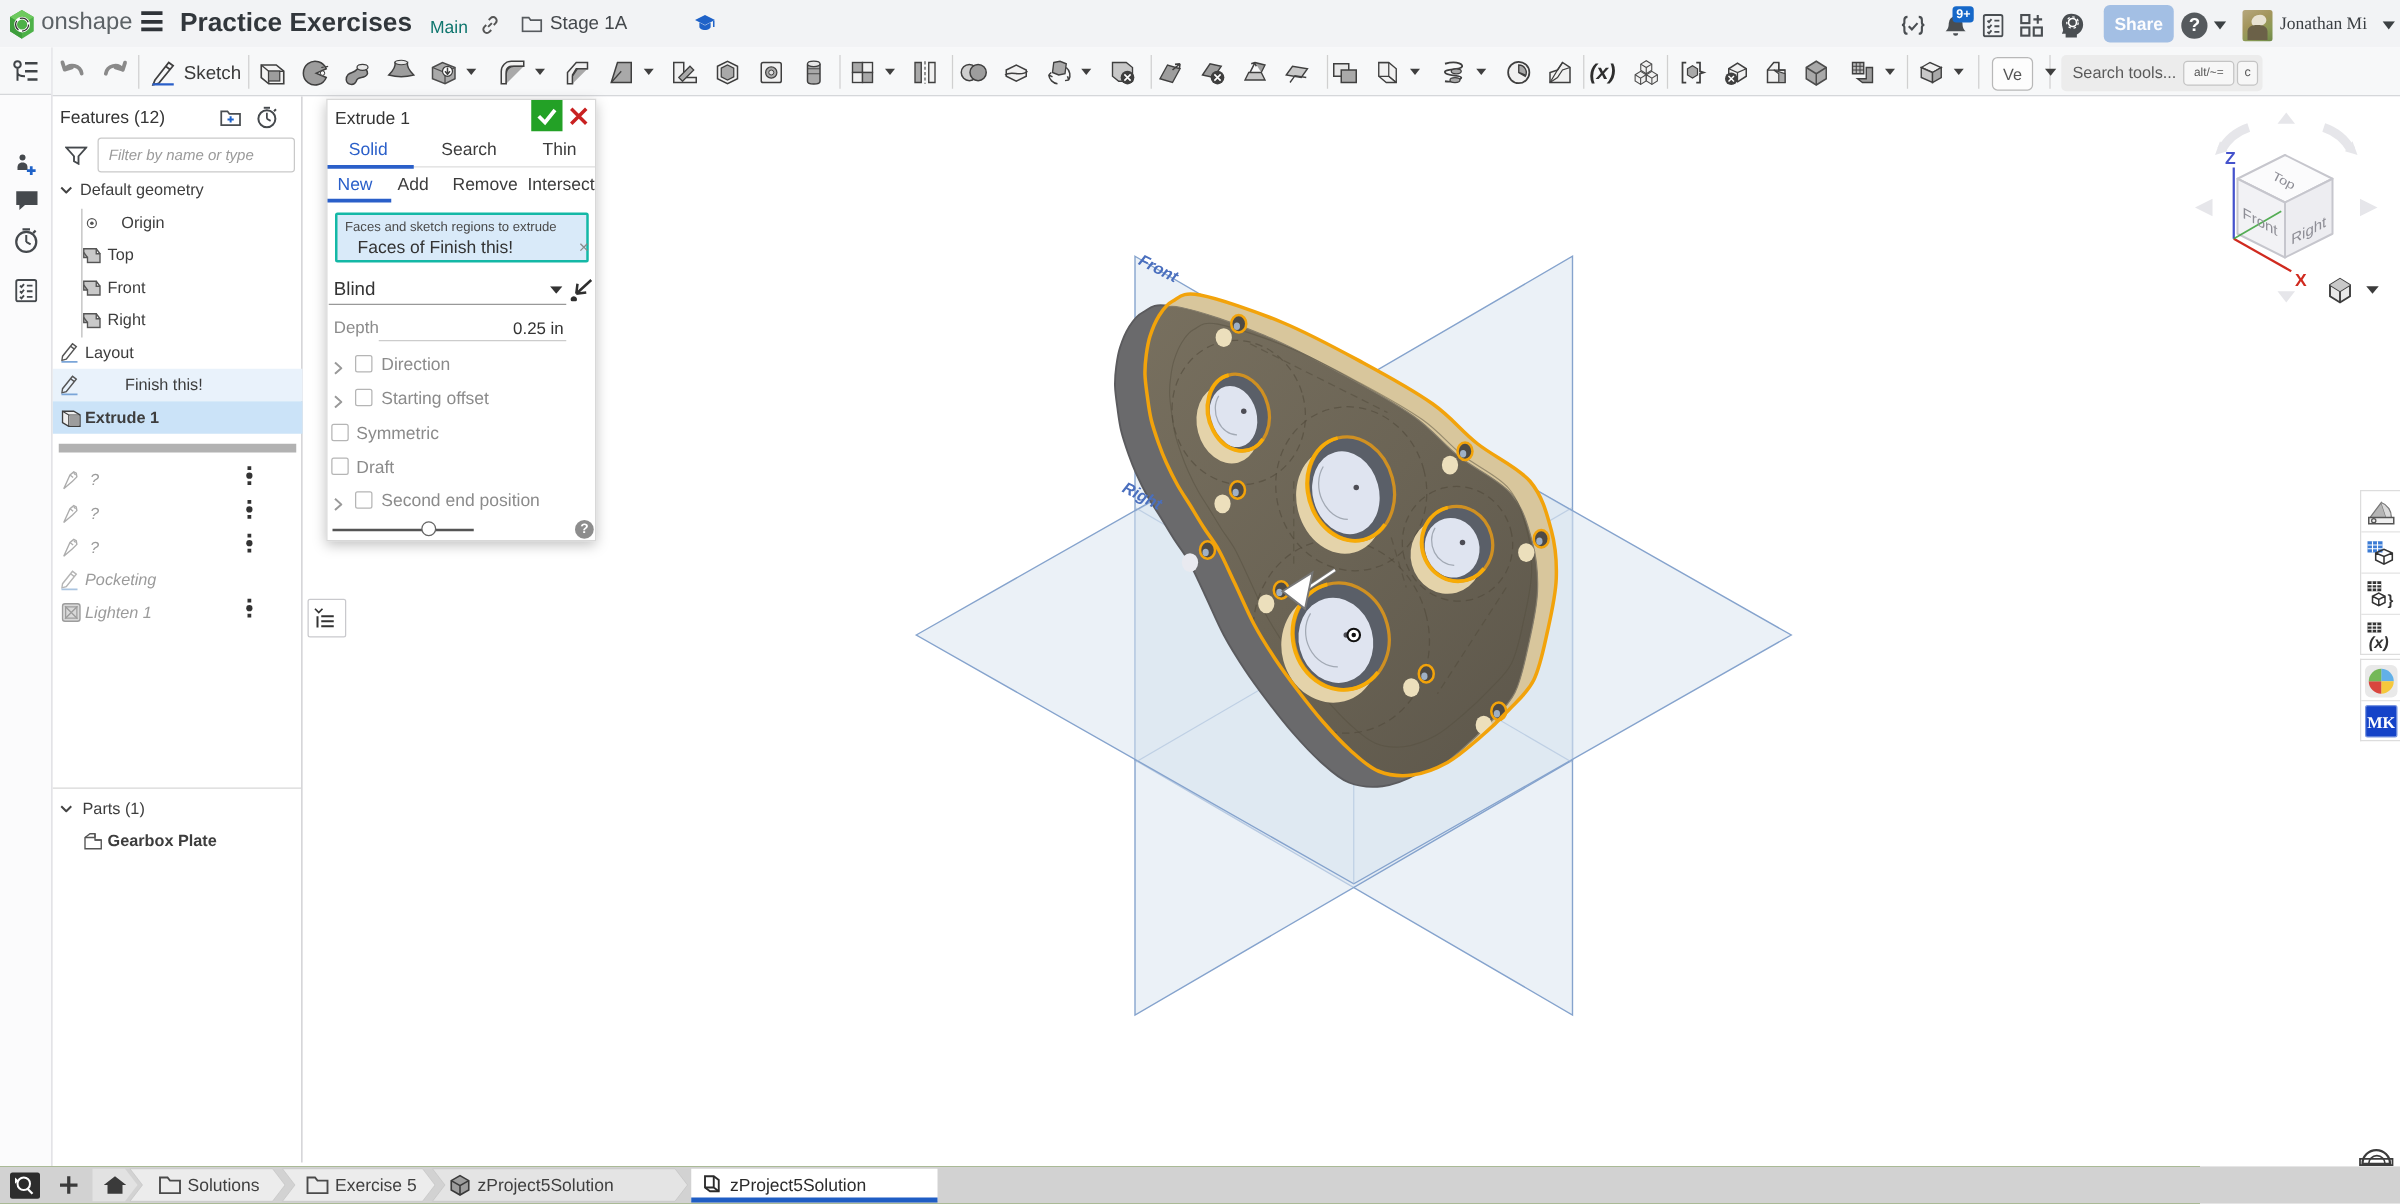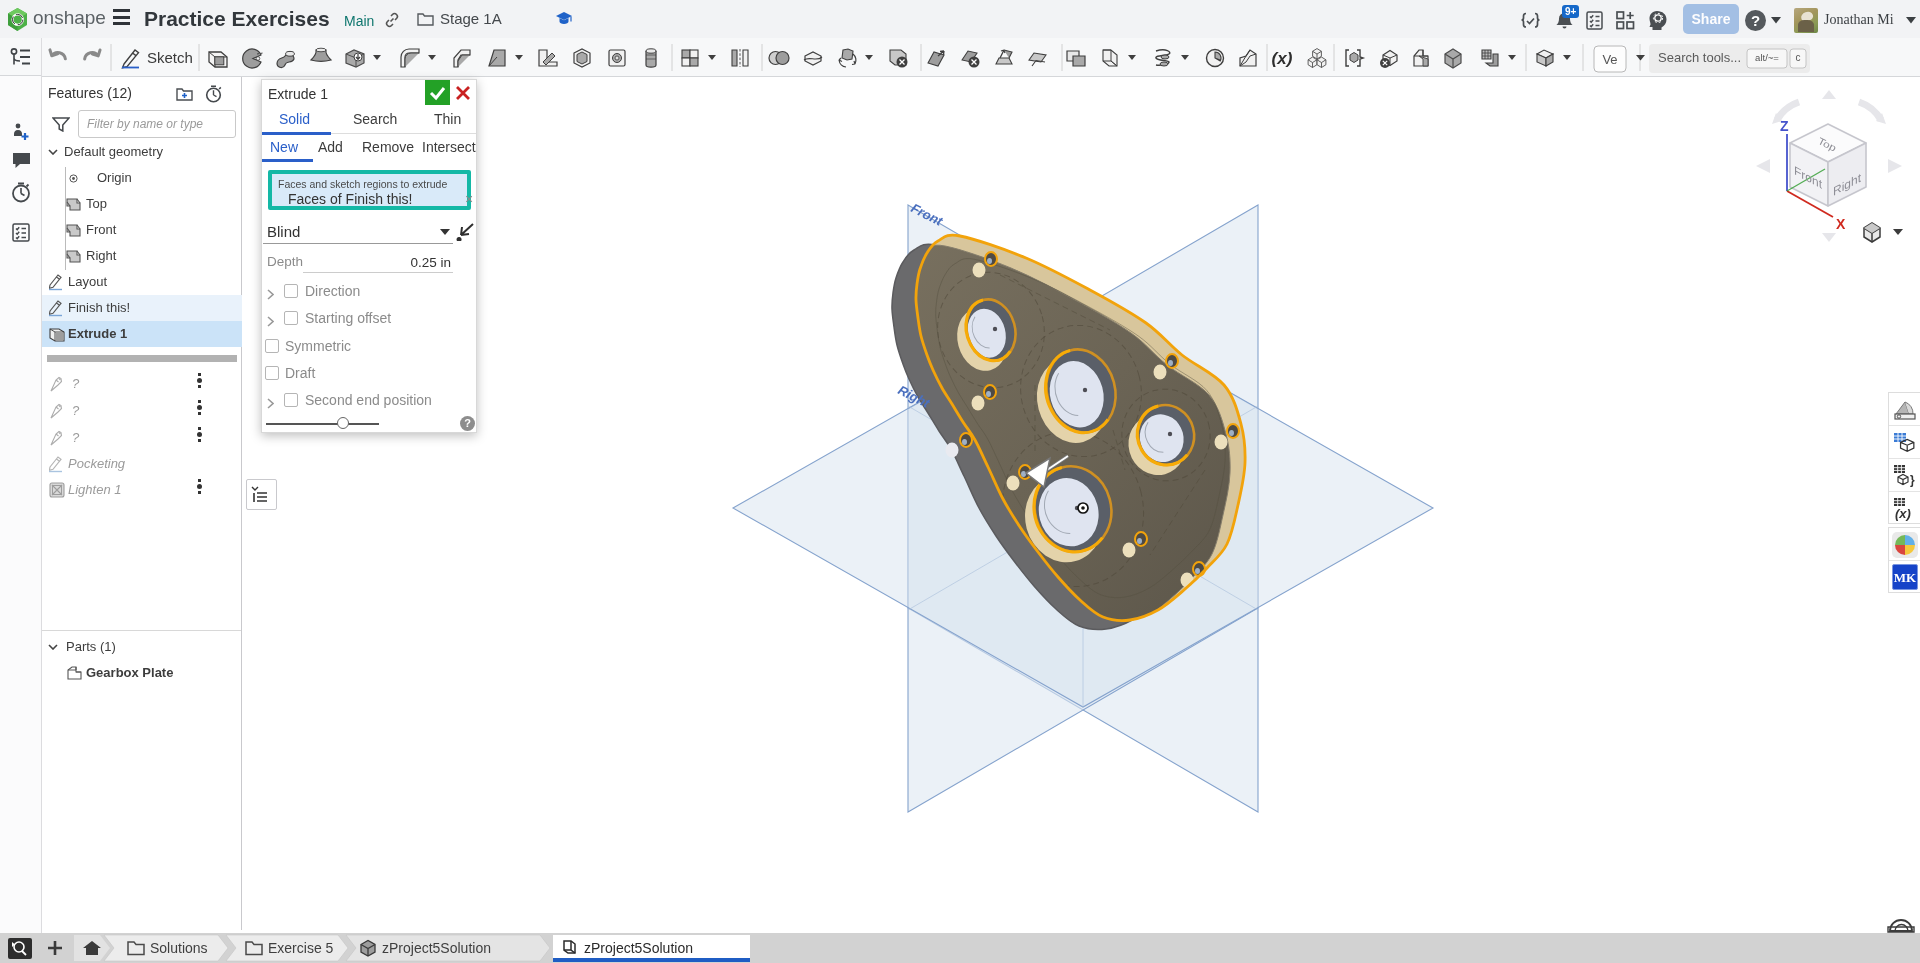--- a/index.html
+++ b/index.html
@@ -510,21 +510,21 @@
         <path d="M11 2 l3 4 M4 9 L1 5" stroke="#555" stroke-width="1.1"></path>
       </svg><span style="margin-left:44px;">Front</span></div>
   <div class="row" style="top:166px;"><svg class="ic" style="left:24px;top:6px" width="15" height="14" viewBox="0 0 15 14">
         <path d="M1 2 h10 v4 h3 v7 H4 V9 H1 Z" fill="#c9c9c9" stroke="#555" stroke-width="1.1"></path>
         <path d="M11 2 l3 4 M4 9 L1 5" stroke="#555" stroke-width="1.1"></path>
       </svg><span style="margin-left:44px;">Right</span></div>
   <div class="row" style="top:192px;"><svg class="ic" style="left:7px;top:5px" width="16" height="17" viewBox="0 0 16 17">
         <path d="M1,11 L9,1 l3,2.3 L4,13.3 l-3.6,1 Z M7.5,3 l3,2.3" fill="none" stroke="#555" stroke-width="1.2"></path>
         <path d="M0,15.5 h13" stroke="#7aa5d8" stroke-width="1.4"></path>
       </svg><span style="margin-left:26px;">Layout</span></div>
-  <div class="row" style="top:218px;background:#e9f2fb;"><svg class="ic" style="left:7px;top:5px" width="16" height="17" viewBox="0 0 16 17">
+  <div class="row" style="top:218px;background:#e9f2fb;padding-left:32px;"><svg class="ic" style="left:7px;top:5px" width="16" height="17" viewBox="0 0 16 17">
         <path d="M1,11 L9,1 l3,2.3 L4,13.3 l-3.6,1 Z M7.5,3 l3,2.3" fill="none" stroke="#555" stroke-width="1.2"></path>
         <path d="M0,15.5 h13" stroke="#7aa5d8" stroke-width="1.4"></path>
       </svg><span style="margin-left:26px;">Finish this!</span></div>
   <div class="row" style="top:244px;background:#cbe3f8;font-weight:bold;"><svg class="ic" style="left:7px;top:5px" width="16" height="16" viewBox="0 0 16 16">
         <path d="M1,3 h9 l5,3 v9 H6 L1,12 Z" fill="#efefef" stroke="#3f3f3f" stroke-width="1.1"></path>
         <path d="M1,3 L6,6 h9 M6,6 v9" fill="none" stroke="#3f3f3f" stroke-width="0.9"></path>
         <rect x="6.5" y="6.5" width="8" height="8" fill="#9d9d9d"></rect>
       </svg><span style="margin-left:26px;">Extrude 1</span></div>
   <div class="abs" style="left:5px;top:278px;width:190px;height:7px;background:#b2b2b2;"></div>
   <div class="row ghost" style="top:294px;"><svg class="ic" style="left:8px;top:5px" width="15" height="16" viewBox="0 0 15 16" fill="none" stroke="#adadad" stroke-width="1.1">
@@ -600,21 +600,21 @@
     <span class="abs" style="left:172px;top:6px;">Thin</span>
     <div class="abs" style="left:0;top:27px;width:69px;height:2.5px;background:#2a5fc9;"></div>
   </div>
   <div class="abs" style="left:0;top:54px;width:176px;height:27px;font-size:14px;color:#3c3c3c;">
     <span class="abs" style="left:8px;top:5px;color:#2a5fc9;">New</span>
     <span class="abs" style="left:56px;top:5px;">Add</span>
     <span class="abs" style="left:100px;top:5px;">Remove</span>
     <span class="abs" style="left:160px;top:5px;">Intersect</span>
     <div class="abs" style="left:0;top:25px;width:51px;height:2.5px;background:#2a5fc9;"></div>
   </div>
-  <div class="abs" style="left:6px;top:90px;width:203px;height:40px;background:#d9eaf9;border:4px solid #14b8a6;border-radius:2px;">
+  <div class="abs" style="left:6px;top:90px;width:203px;height:40px;background:#d9eaf9;border:2px solid #14b8a6;border-radius:2px;">
     <div class="abs" style="left:6px;top:4px;font-size:10.5px;color:#4a4a4a;">Faces and sketch regions to extrude</div>
     <div class="abs" style="left:16px;top:17px;font-size:14px;color:#333;">Faces of Finish this!</div>
     <div class="abs" style="left:193px;top:17px;font-size:14px;color:#8a8a8a;">×</div>
   </div>
   <div class="abs" style="left:5px;top:143px;font-size:15px;color:#333;">Blind</div>
   <svg class="ic" style="left:178px;top:149px" width="10" height="6" viewBox="0 0 10 6">
       <path d="M0 0 h10 L5 6 Z" fill="#333"></path>
     </svg>
   <div class="abs" style="left:1px;top:163px;width:190px;height:1px;background:#999;"></div>
   <svg class="ic" style="left:193px;top:142px" width="20" height="19" viewBox="0 0 20 19">

